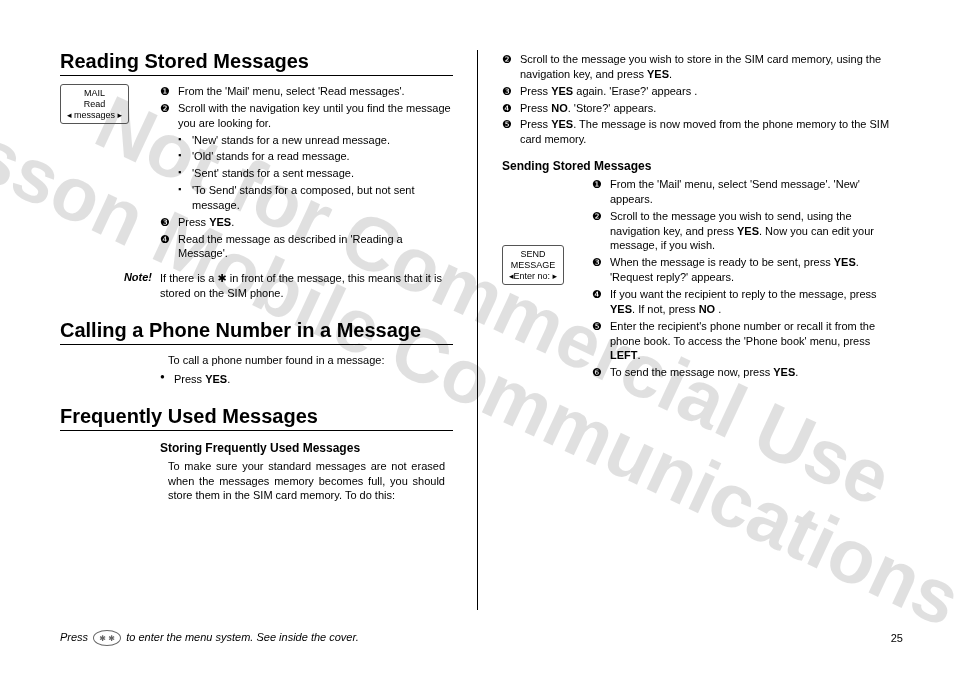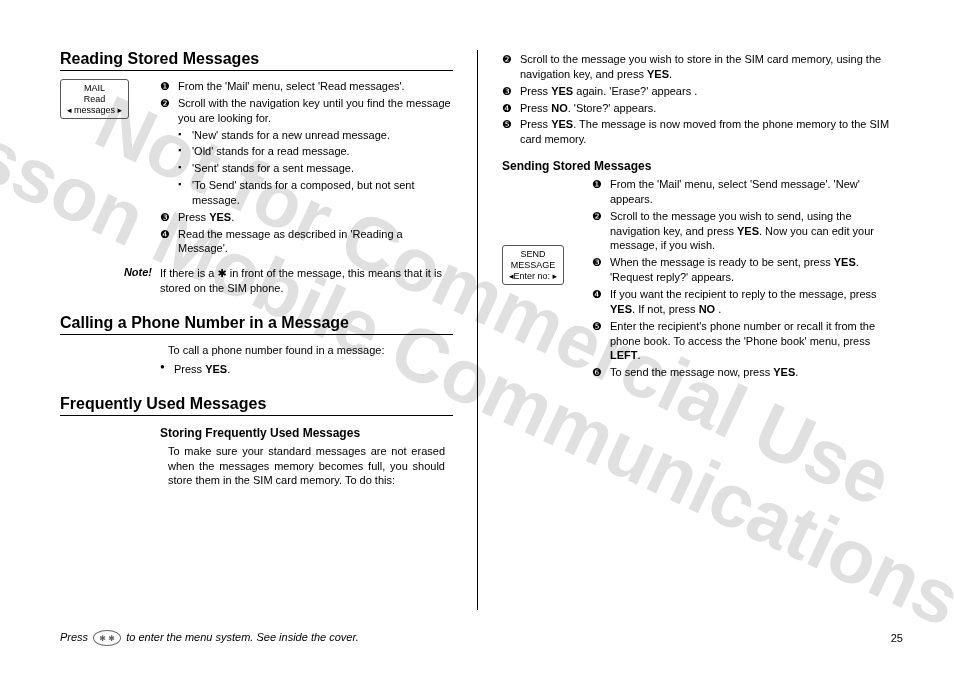--- a/index.html
+++ b/index.html
@@ -46,21 +46,21 @@
     box-sizing: border-box;
   }
   .col-left {
     padding-right: 24px;
   }
   .col-right {
     padding-left: 24px;
     border-left: 1px solid #000;
   }
   h2.section-title {
-    font-size: 16px;
+    font-size: 20px;
     font-weight: bold;
     border-bottom: 1.5px solid #000;
     padding-bottom: 2px;
     margin: 10px 0 8px 0;
   }
   .col-left h2.section-title:first-child { margin-top: 0; }
   .subheading {
     font-size: 12px;
     font-weight: bold;
     margin: 10px 0 4px 0;

